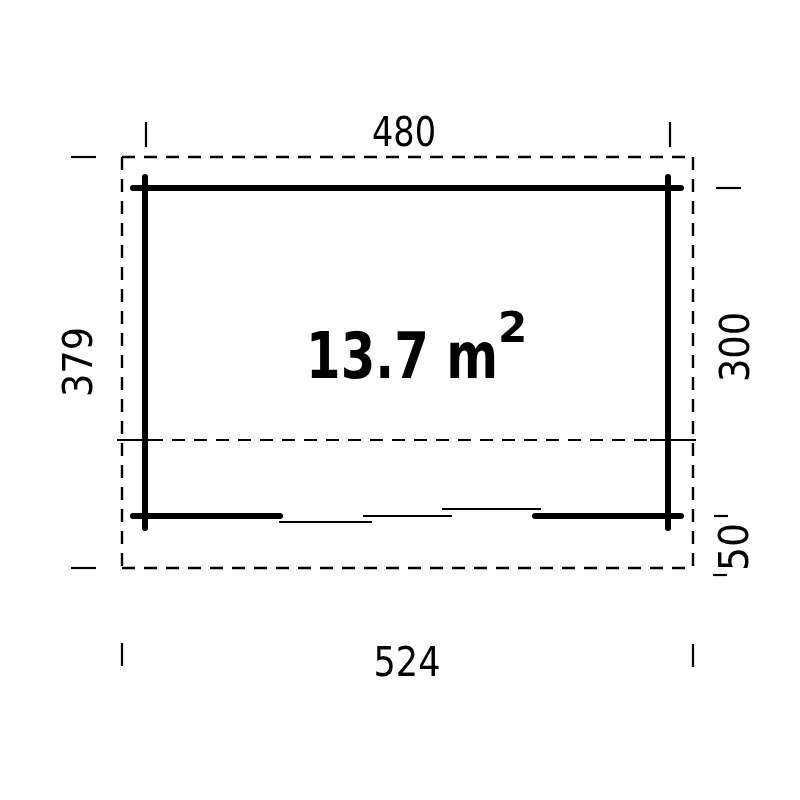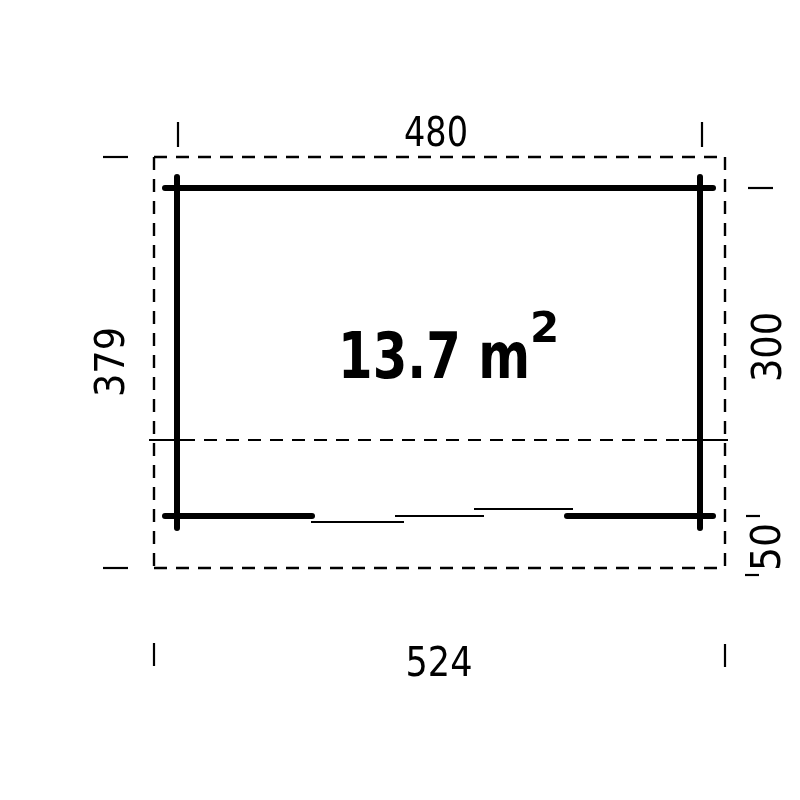--- a/index.html
+++ b/index.html
@@ -7,21 +7,20 @@
     padding: 0;
     background: #ffffff;
     width: 800px;
     height: 800px;
     font-family: "DejaVu Sans", "Liberation Sans", sans-serif;
   }
   #canvas {
     width: 672px;
     height: 800px;
     position: relative;
-    margin-left: 32px;
   }
   svg { display: block; }
   text {
     font-family: "DejaVu Sans", "Liberation Sans", sans-serif;
   }
   .dim-label {
     font-size: 40px;
     font-weight: 400;
   }
   .area-label {

